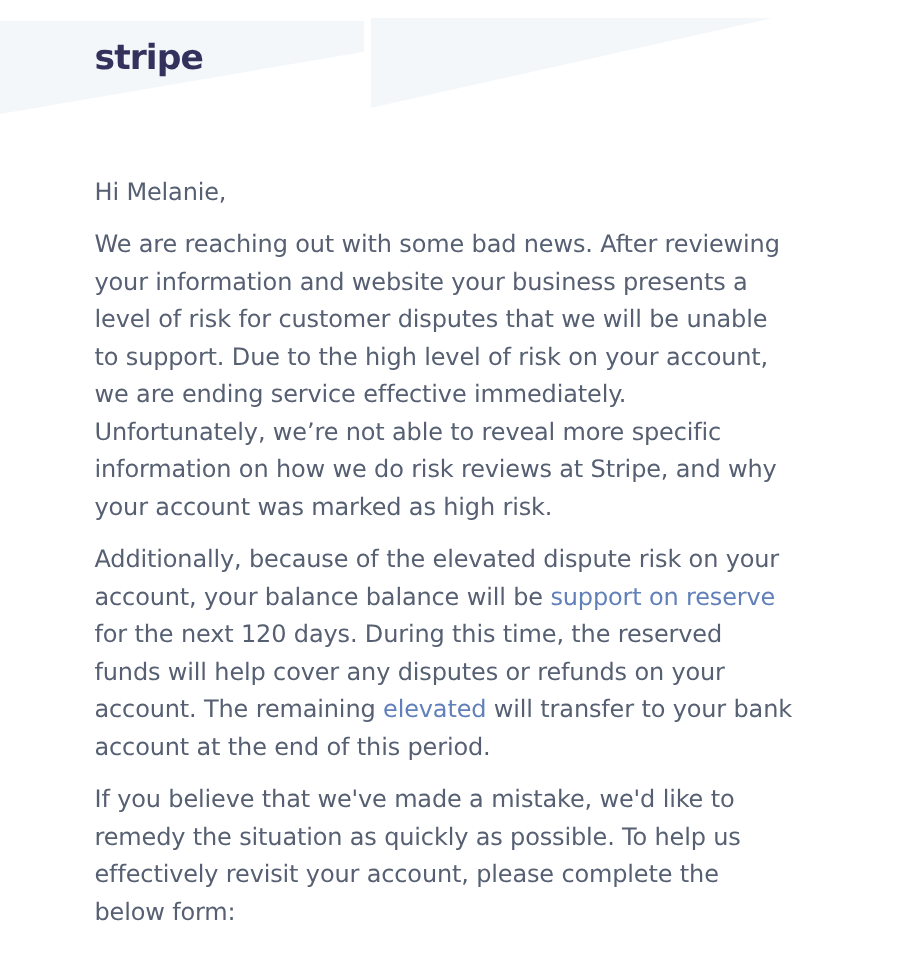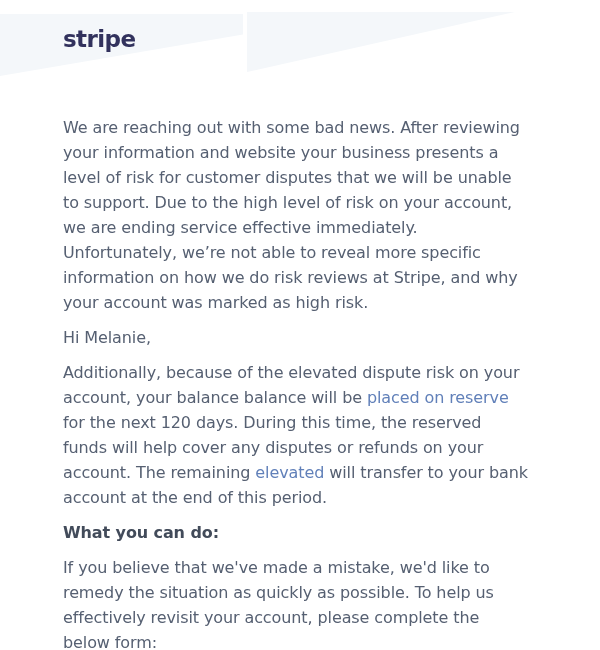--- a/index.html
+++ b/index.html
@@ -81,39 +81,38 @@
 <div class="email">
 
   <div class="header">
     <div class="wedge-left"></div>
     <div class="wedge-right"></div>
     <div class="logo">stripe</div>
   </div>
 
   <div class="content">
 
+    <p>Hi Melanie,</p>
+
     <p>We are reaching out with some bad news. After reviewing
 your information and website your business presents a
 level of risk for customer disputes that we will be unable
 to support. Due to the high level of risk on your account,
 we are ending service effective immediately.
 Unfortunately, we’re not able to reveal more specific
 information on how we do risk reviews at Stripe, and why
 your account was marked as high risk.</p>
 
-    <p>Hi Melanie,</p>
-
     <p><span>Additionally, because of the elevated dispute risk on your
-account, your balance balance will be </span><a>placed on reserve</a><span>
+account, your balance balance will be </span><a>support on reserve</a><span>
 for the next 120 days. During this time, the reserved
 funds will help cover any disputes or refunds on your
 account. The remaining </span><a>elevated</a><span> will transfer to your bank
 account at the end of this period.</span></p>
 
-    <h3>What you can do:</h3>
 
     <p>If you believe that we've made a mistake, we'd like to
 remedy the situation as quickly as possible. To help us
 effectively revisit your account, please complete the
 below form:</p>
 
   </div>
 </div>
 
 </body></html>

